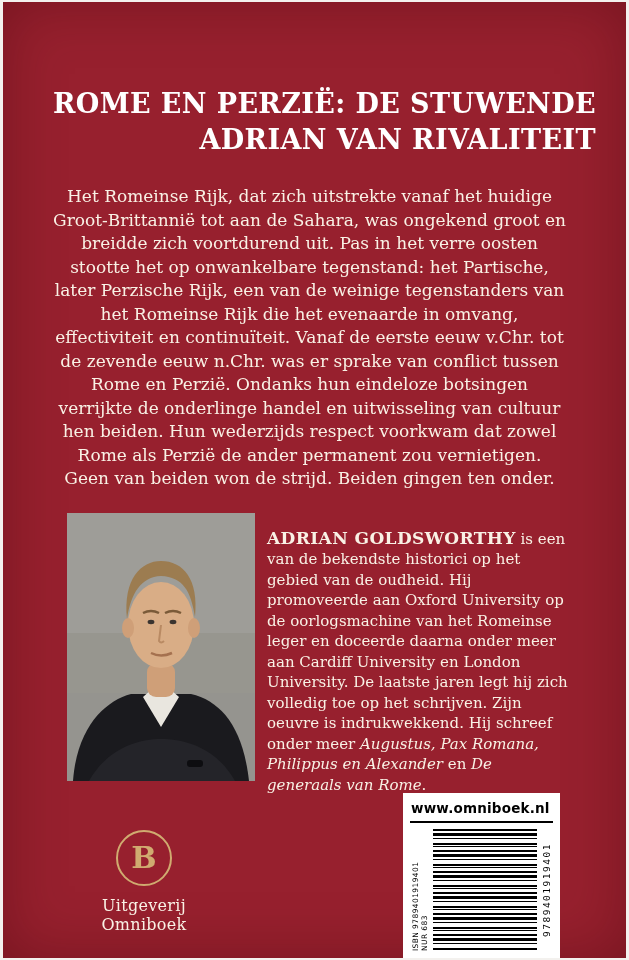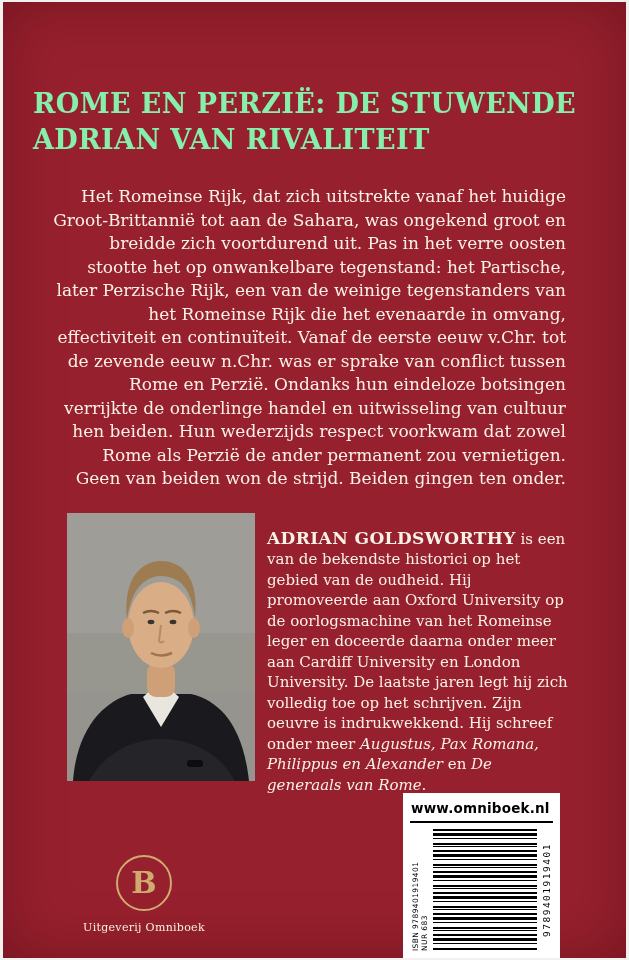--- a/index.html
+++ b/index.html
@@ -3,41 +3,41 @@
 <meta charset="utf-8">
 <style>
   html,body { margin:0; padding:0; background:#ffffff; }
   .stage { position:relative; width:629px; height:960px; background:#f3f1ee; overflow:hidden;
            font-family:"DejaVu Serif", serif; }
   .cover { position:absolute; left:3px; top:2px; width:623px; height:956px;
            background:#97202e; overflow:hidden;
            box-shadow: inset 0 0 60px rgba(60,0,10,0.35); }
 
   
-  .title { margin:84px 30px 0 30px; text-align:left; color:#86efac;
+  .title { margin:84px 30px 0 30px; text-align:right; color:#ffffff;
            font-size:27px; font-weight:bold; line-height:36px; letter-spacing:0.4px; }
 
   
   .synopsis { margin:27px 60px 0 50px; color:#f9f1e5; font-size:17px; line-height:23.5px;
-              text-align:right; }
+              text-align:center; }
 
   
   .author-row { margin:22px 58px 0 64px; display:flex; gap:12px; align-items:flex-start; }
   .photo { flex:0 0 auto; width:188px; height:268px; background:#93928e; overflow:hidden; }
   .photo svg { display:block; }
   .bio { color:#f9f1e5; font-size:15px; line-height:20.5px; }
   .bio .name { font-weight:bold; font-size:17px; letter-spacing:0.4px; }
   .bio .ital { font-style:italic; }
 
   
   .publisher { position:absolute; left:64px; bottom:24px; width:154px; text-align:center; }
   .logo-circle { width:52px; height:52px; border:2.5px solid #d0ab70; border-radius:50%;
                  margin:0 auto; display:flex; align-items:center; justify-content:center;
                  color:#d0ab70; font-size:30px; font-weight:bold; line-height:1; }
-  .publisher-name { margin-top:10px; color:#f9f1e5; font-size:11px; letter-spacing:0.3px; }
+  .publisher-name { margin-top:10px; color:#f9f1e5; font-size:16px; letter-spacing:0.3px; }
 
   
   .barcode-panel { position:absolute; left:400px; top:791px; width:157px; height:168px;
                    background:#ffffff; box-sizing:border-box; padding:7px 8px 8px 8px;
                    display:flex; flex-direction:column; }
   .bc-site { font-family:"DejaVu Sans", sans-serif; font-weight:bold; color:#000;
              font-size:13.5px; letter-spacing:0.2px; text-align:left; padding-bottom:5px; }
   .bc-rule { border-top:2px solid #000; margin:0 -1px 5px -1px; }
   .bc-body { flex:1; display:flex; gap:4px; min-height:0; }
   .vert { writing-mode:vertical-rl; transform:rotate(180deg); font-family:"DejaVu Sans", sans-serif; }

